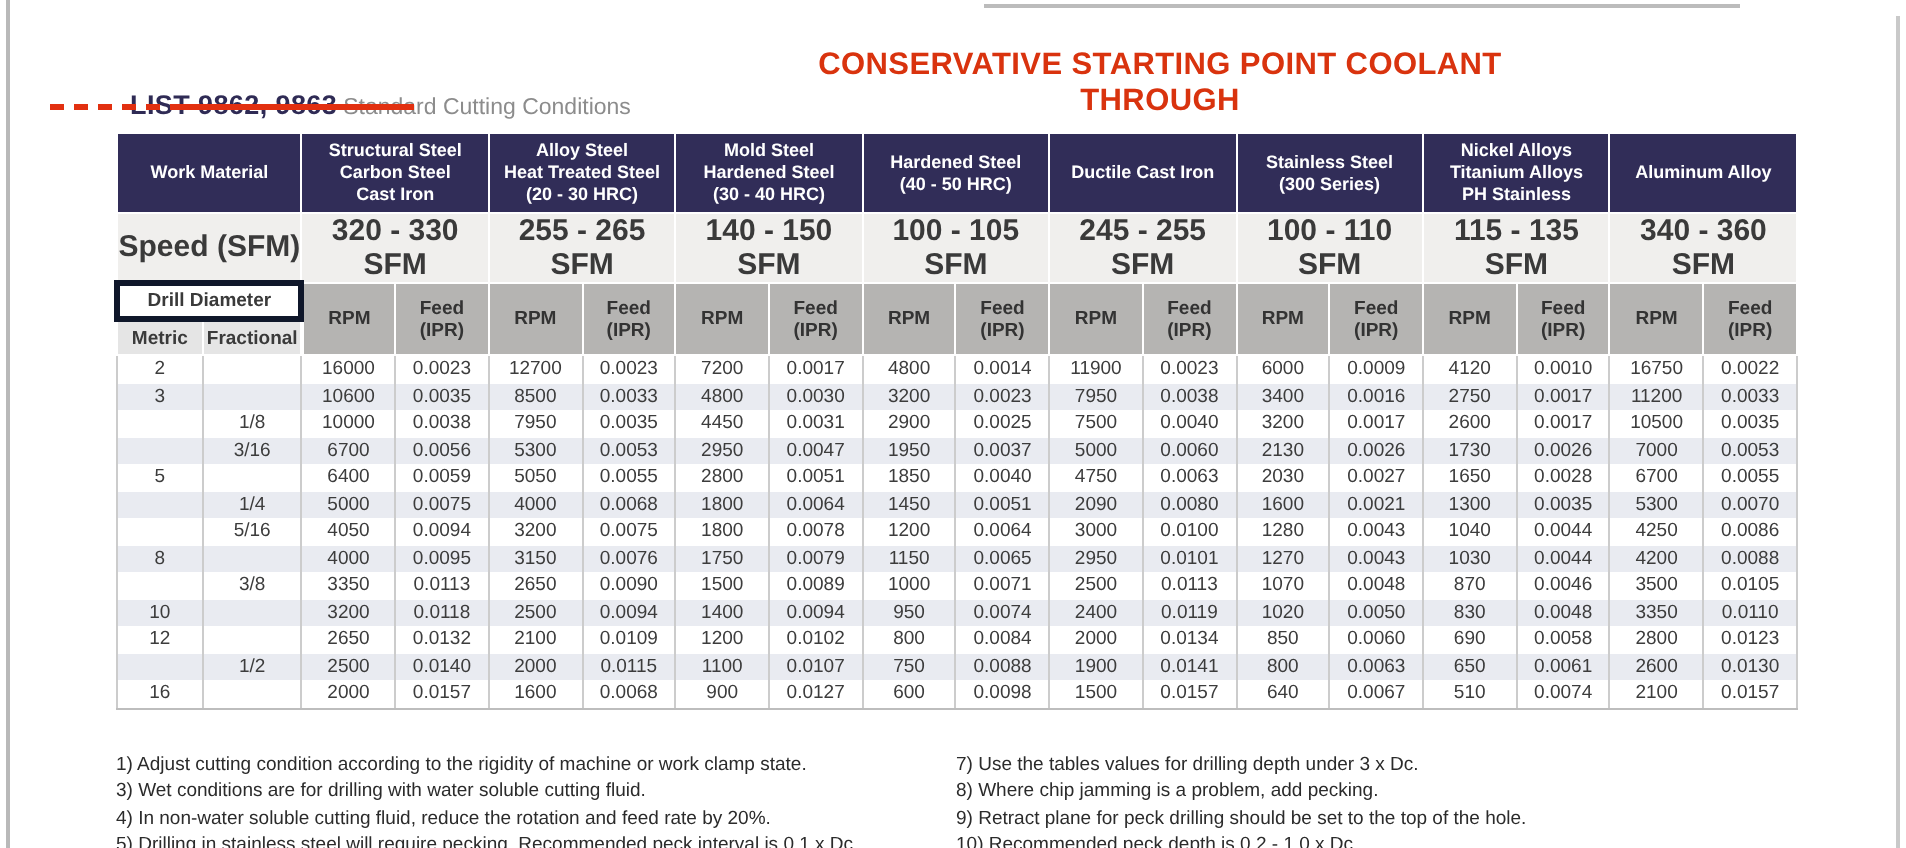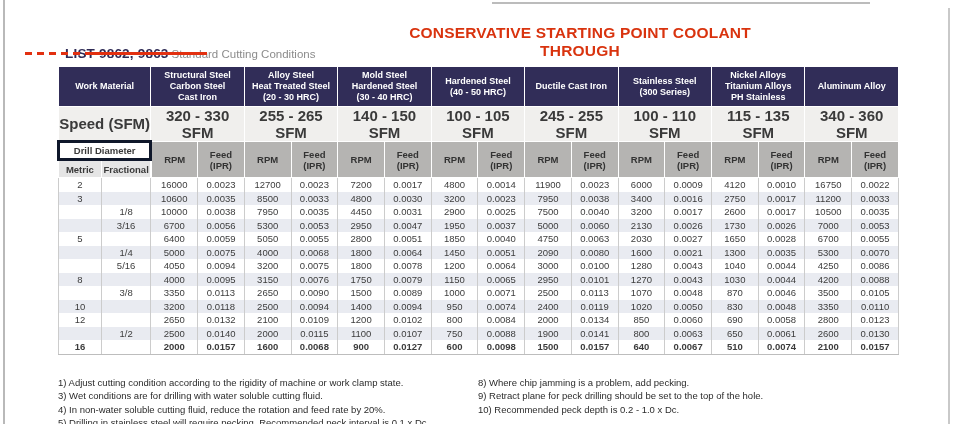--- a/index.html
+++ b/index.html
@@ -38,21 +38,21 @@
              height:18px; border:3px solid #0f172a; }
   th.mf   { background:#e5e5e5; color:#3a3a3a; font-size:9.5px; font-weight:bold;
             height:18px; border:1px solid #ffffff; }
   th.rpmfeed { background:#b5b4b2; color:#333333; font-size:9.5px; font-weight:bold;
                line-height:11px; border:1px solid #ffffff; white-space:pre-line; }
 
   tbody td { font-size:9.5px; color:#3c3c3c; height:13.5px; line-height:13.5px;
              border-right:1px solid #cccccc; background:transparent; }
   tbody td:first-child { border-left:1px solid #cccccc; }
   tbody tr.alt { background:#e9ebf1; }
-  tbody tr:last-child td { border-bottom:1px solid #bdbdbd;font-weight:bold; }
+  tbody tr:last-child td { border-bottom:1px solid #bdbdbd; }
 
   
   .notes { position:absolute; top:336px; font-size:9.5px; color:#2b2b2b; line-height:13.4px;margin-top:40px; }
   .notes-left  { left:58px;  width:410px; }
   .notes-right { left:478px; width:420px; }
   .note { white-space:nowrap; }
 </style>
 </head>
 <body>
 
@@ -421,17 +421,18 @@
   </table>
 
   <div class="notes notes-left" id="notes-left">
       <div class="note">1) Adjust cutting condition according to the rigidity of machine or work clamp state.</div>
       <div class="note">3) Wet conditions are for drilling with water soluble cutting fluid.</div>
       <div class="note">4) In non-water soluble cutting fluid, reduce the rotation and feed rate by 20%.</div>
       <div class="note">5) Drilling in stainless steel will require pecking. Recommended peck interval is 0.1 x Dc.</div>
       <div class="note">6) Use air blow for cooling and chip evacuation when drilling dry.</div>
     </div>
   <div class="notes notes-right" id="notes-right">
+      <div class="note">7) Use the tables values for drilling depth under 3 x Dc.</div>
       <div class="note">8) Where chip jamming is a problem, add pecking.</div>
       <div class="note">9) Retract plane for peck drilling should be set to the top of the hole.</div>
       <div class="note">10) Recommended peck depth is 0.2 - 1.0 x Dc.</div>
     </div>
 </div>
 
 </body></html>

